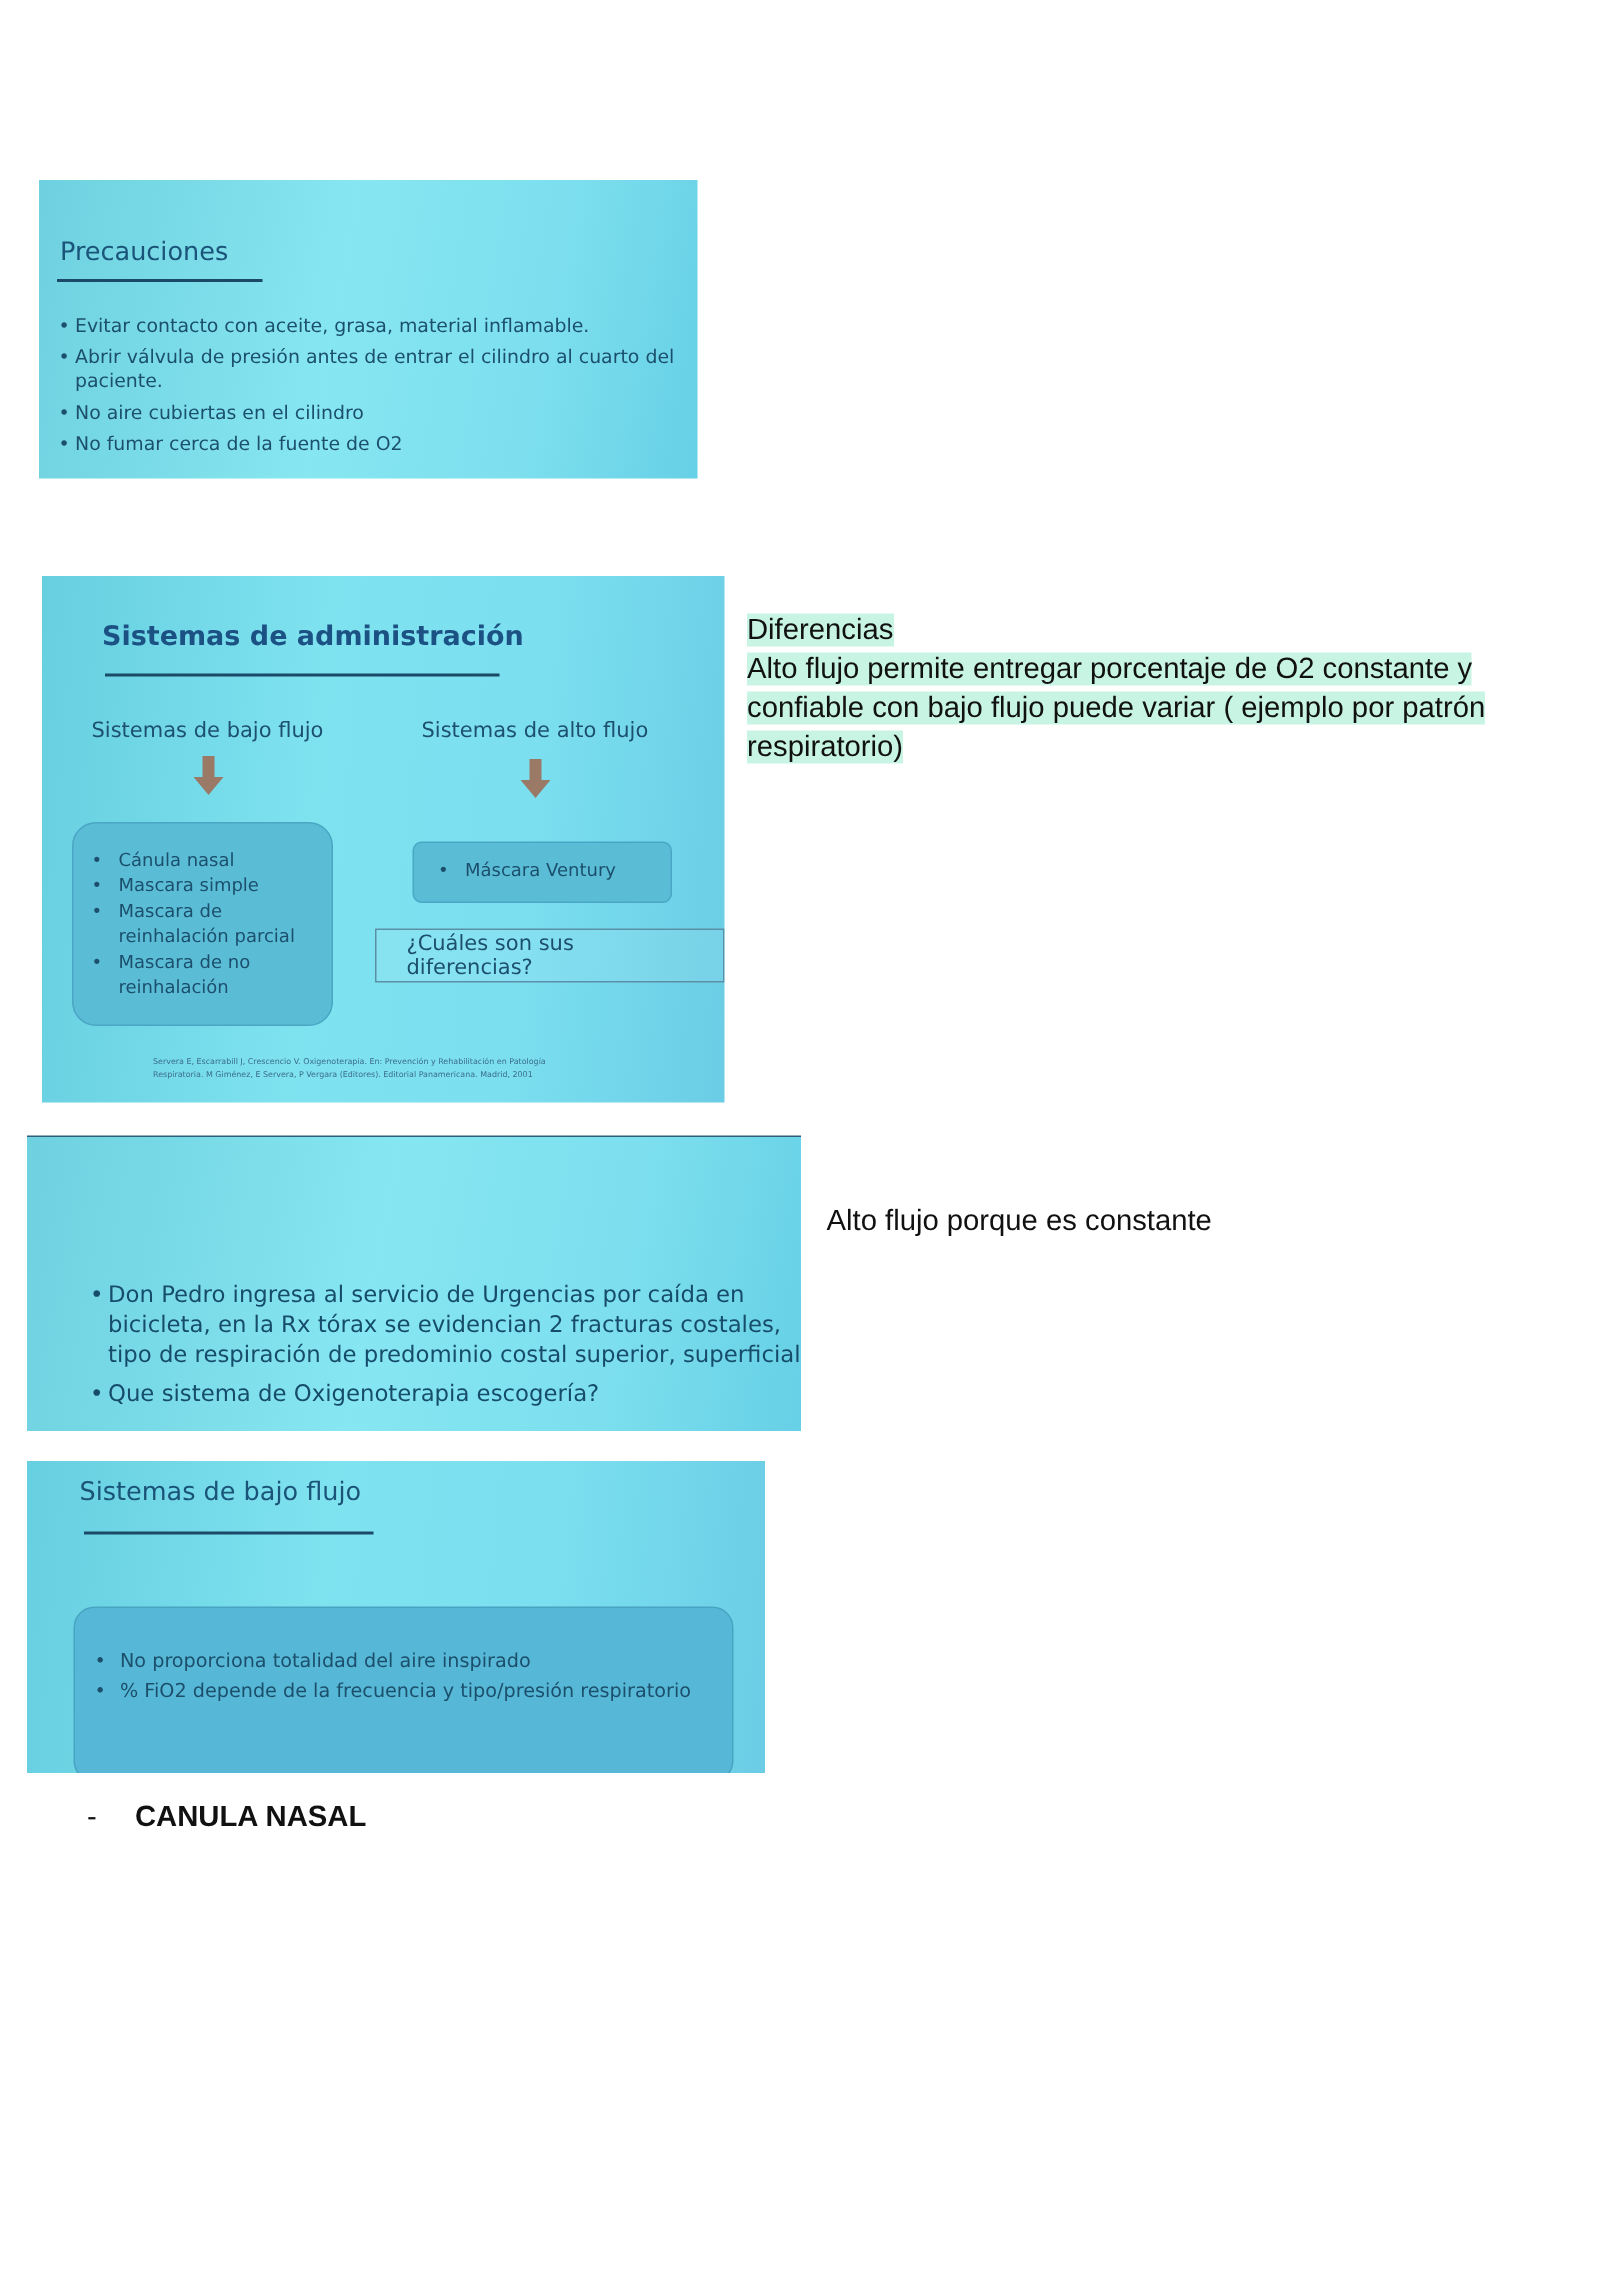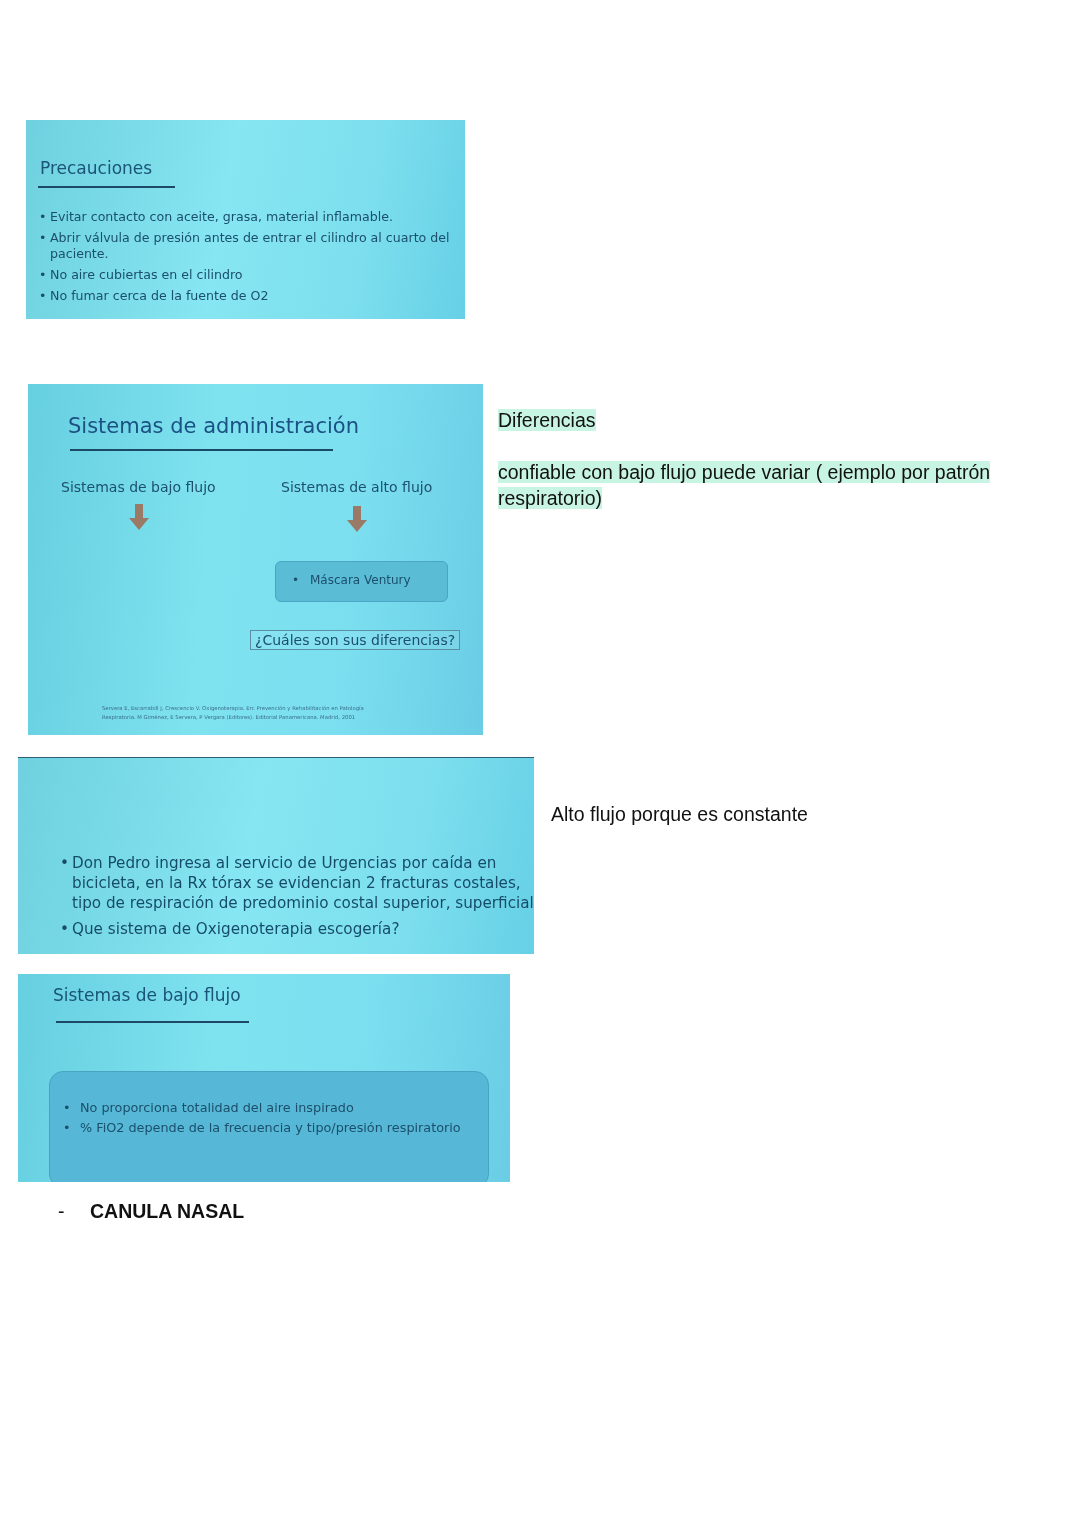--- a/index.html
+++ b/index.html
@@ -12,29 +12,29 @@
   
   #s1 { left: 26px; top: 120px; width: 439px; height: 199px; }
   #s1 .title { position: absolute; left: 14px; top: 38px; font-size: 17px; color: #1a5478; }
   #s1 .rule { position: absolute; left: 12px; top: 66px; width: 137px; height: 2px; background: #1c4a66; }
   #s1 ul { position: absolute; left: 12px; top: 89px; margin: 0; padding: 0; list-style: none; font-size: 12.6px; line-height: 16px; color: #1b4f6c; }
   #s1 li { position: relative; padding-left: 12px; margin-bottom: 5px; }
   #s1 li::before { content: "•"; position: absolute; left: 1px; top: 0; }
 
   
   #s2 { left: 28px; top: 384px; width: 455px; height: 351px; }
-  #s2 .title { position: absolute; left: 40px; top: 30px; font-size: 21px; font-weight: normal; color: #1b5183; }
+  #s2 .title { position: absolute; left: 40px; top: 30px; font-size: 18px; font-weight: bold; color: #1b5183; }
   #s2 .rule { position: absolute; left: 42px; top: 65px; width: 263px; height: 2px; background: #1b4a66; }
   #s2 .col-label { position: absolute; font-size: 14px; color: #1c506e; }
   #s2 .arrow { position: absolute; width: 20px; height: 26px; }
   #s2 .box { position: absolute; background: #5bbcd6; border: 1px solid #4aa6c4; border-radius: 16px; }
   #s2 .box ul { margin: 0; padding: 0; list-style: none; font-size: 12px; line-height: 17px; color: #1b4f6c; }
   #s2 .box li { position: relative; padding-left: 20px; }
   #s2 .box li::before { content: "•"; position: absolute; left: 2px; }
-  #s2 .question { position: absolute; left: 222px; top: 246px; padding: 1px 4px; border: 1px solid #5a8fa6; font-size: 14px; color: #1c4f6c; background: rgba(255,255,255,0.08); }
+  #s2 .question { position: absolute; left: 222px; top: 235px; padding: 1px 20px; border: 1px solid #5a8fa6; font-size: 14px; color: #1c4f6c; background: rgba(255,255,255,0.08); }
   #s2 .ref { position: absolute; left: 74px; top: 320px; width: 320px; font-size: 5.3px; line-height: 9px; color: #3b6e8a; }
 
   
   #s3 { left: 18px; top: 757px; width: 516px; height: 196px; border-top: 1px solid #2f5f77; }
   #s3 ul { position: absolute; left: 26px; top: 79px; margin: 16px; padding: 0; list-style: none; font-size: 15.2px; line-height: 20px; color: #164c6a; }
   #s3 li { position: relative; padding-left: 12px; margin-bottom: 6px; width: 470px; }
   #s3 li::before { content: "•"; position: absolute; left: 0; }
 
   
   #s4 { left: 18px; top: 974px; width: 492px; height: 208px; }
@@ -75,38 +75,46 @@
   <div class="col-label" style="left:33px; top:95px;">Sistemas de bajo flujo</div>
   <div class="col-label" style="left:253px; top:95px;">Sistemas de alto flujo</div>
 
   <svg class="arrow" style="left:101px; top:120px;" viewBox="0 0 20 26">
     <path d="M6 0 H14 V14 H20 L10 26 L0 14 H6 Z" fill="#9a7a66"></path>
   </svg>
   <svg class="arrow" style="left:319px; top:122px;" viewBox="0 0 20 26">
     <path d="M6 0 H14 V14 H20 L10 26 L0 14 H6 Z" fill="#9a7a66"></path>
   </svg>
 
+  <div class="box" style="left:20px; top:164px; width:172px; height:134px;">
+    <ul style="padding:16px 0 0 10px;">
+      <li>Cánula nasal</li>
+      <li>Mascara simple</li>
+      <li>Mascara de reinhalación parcial</li>
+      <li>Mascara de no reinhalación</li>
+    </ul>
+  </div>
 
   <div class="box" style="left:247px; top:177px; width:171px; height:39px; border-radius:6px;">
     <ul style="padding:10px 0 0 14px;">
       <li>Máscara Ventury</li>
     </ul>
   </div>
 
   <div class="question">¿Cuáles son sus diferencias?</div>
 
   <div class="ref">
     <div>Servera E, Escarrabill J, Crescencio V. Oxigenoterapia. En: Prevención y Rehabilitación en Patología</div>
     <div>Respiratoria. M Giménez, E Servera, P Vergara (Editores). Editorial Panamericana. Madrid, 2001</div>
   </div>
 </div>
 
 <div id="note-diff" class="note">
   <span class="hl">Diferencias</span><br>
-  <br>
+  <span class="hl">Alto flujo permite entregar porcentaje de O2 constante y</span><br>
   <span class="hl">confiable con bajo flujo puede variar ( ejemplo por patrón</span><br>
   <span class="hl">respiratorio)</span>
 </div>
 
 <div id="s3" class="slide slide-bg-a">
   <ul>
     <li>Don Pedro ingresa al servicio de Urgencias por caída en bicicleta, en la Rx tórax se evidencian 2 fracturas costales, tipo de respiración de predominio costal superior, superficial.</li>
     <li>Que sistema de Oxigenoterapia escogería?</li>
   </ul>
 </div>

